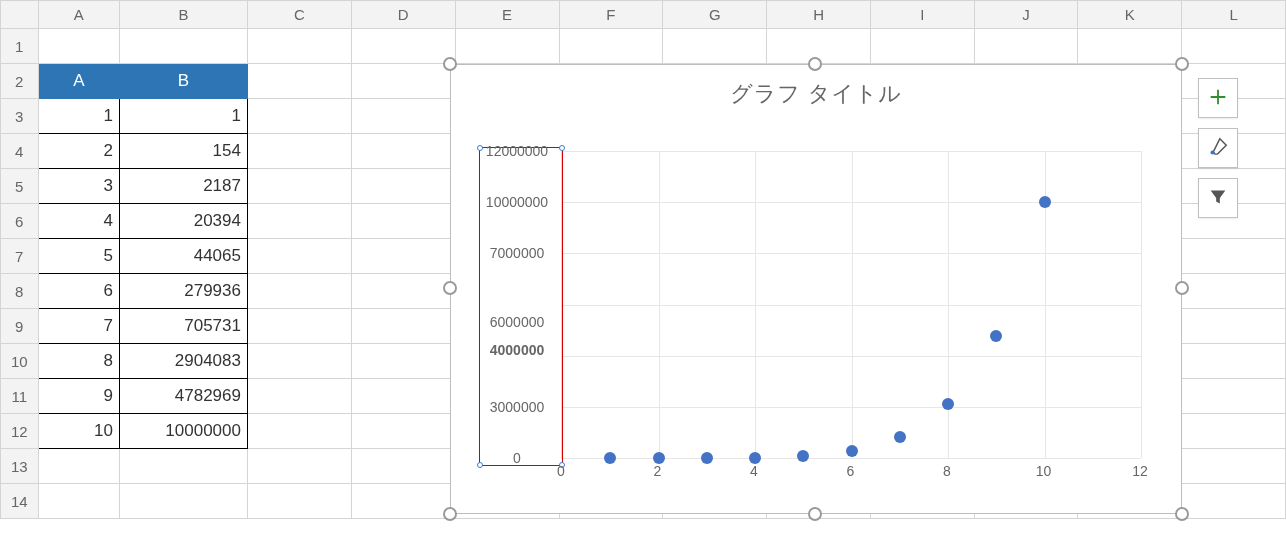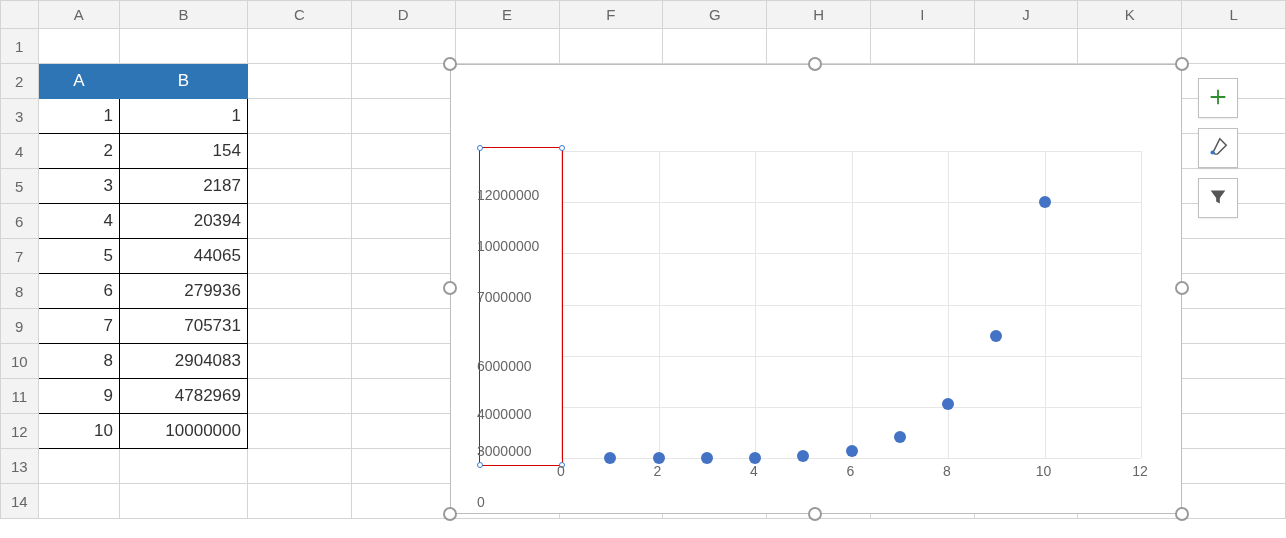--- a/index.html
+++ b/index.html
@@ -66,22 +66,22 @@
   .plot-wrap {
     position: absolute; left: 20px; right: 30px; top: 60px; bottom: 20px;
   }
   .plot-area {
     position: absolute; left: 90px; right: 10px; top: 26px; bottom: 34px;
     border-left: 1px solid #d9d9d9;
     border-bottom: 1px solid #d9d9d9;
   }
   .gridline-h { position: absolute; left:0; right:0; border-top:1px solid #e6e6e6; }
   .gridline-v { position: absolute; top:0; bottom:0; border-left:1px solid #e6e6e6; }
-  .ytick { position:absolute; right: calc(100% - 86px); text-align:left; width:80px;
-           font-size:14px; color:#666; transform: translateY(-50%); margin-top: 44px; }
+  .ytick { position:absolute; right: calc(100% - 86px); text-align:center; width:80px;
+           font-size:14px; color:#666; transform: translateY(-50%); }
   .xtick { position:absolute; top: calc(100% - 30px); transform: translateX(-50%);
            font-size:14px; color:#666; }
   .point { position:absolute; width:12px; height:12px; border-radius:50%;
            background:#4472C4; transform: translate(-50%, 50%); }
 
   
   .axis-sel {
     position:absolute; border:1.5px solid #d40000; pointer-events:none;
   }
   .axis-sel .hnd {
@@ -351,20 +351,21 @@
           <td></td>
           <td></td>
           <td></td>
           <td></td>
         </tr>
   </tbody>
     </table>
 </div>
 
 <div class="chart-obj">
+  <div class="chart-title">グラフ タイトル</div>
 
   <div class="plot-wrap">
     <div class="plot-area" id="plot">
         <div class="gridline-h" style="top: 307px;"></div>
         <div class="gridline-h" style="top: 255.833px;"></div>
         <div class="gridline-h" style="top: 204.667px;"></div>
         <div class="gridline-h" style="top: 153.5px;"></div>
         <div class="gridline-h" style="top: 102.333px;"></div>
         <div class="gridline-h" style="top: 51.1667px;"></div>
         <div class="gridline-h" style="top: 0px;"></div>
@@ -388,21 +389,21 @@
       </div>
 
     <div class="axis-sel" id="axis-sel" style="left: 8px; width: 84px; top: 22px; height: 319px;">
       <div class="hnd tl"></div>
       <div class="hnd tr"></div>
       <div class="hnd bl"></div>
       <div class="hnd br"></div>
     </div>
   <div class="ytick" style="top: 333px;">0</div>
       <div class="ytick" style="top: 281.833px;">3000000</div>
-      <div class="ytick" style="top: 245px;">4000000</div>
+      <div class="ytick" style="top: 225px; font-weight: bold;">4000000</div>
       <div class="ytick" style="top: 197px;">6000000</div>
       <div class="ytick" style="top: 128.333px;">7000000</div>
       <div class="ytick" style="top: 77.1667px;">10000000</div>
       <div class="ytick" style="top: 26px;">12000000</div>
       <div class="xtick" style="left: 90px;">0</div>
       <div class="xtick" style="left: 186.5px;">2</div>
       <div class="xtick" style="left: 283px;">4</div>
       <div class="xtick" style="left: 379.5px;">6</div>
       <div class="xtick" style="left: 476px;">8</div>
       <div class="xtick" style="left: 572.5px;">10</div>

